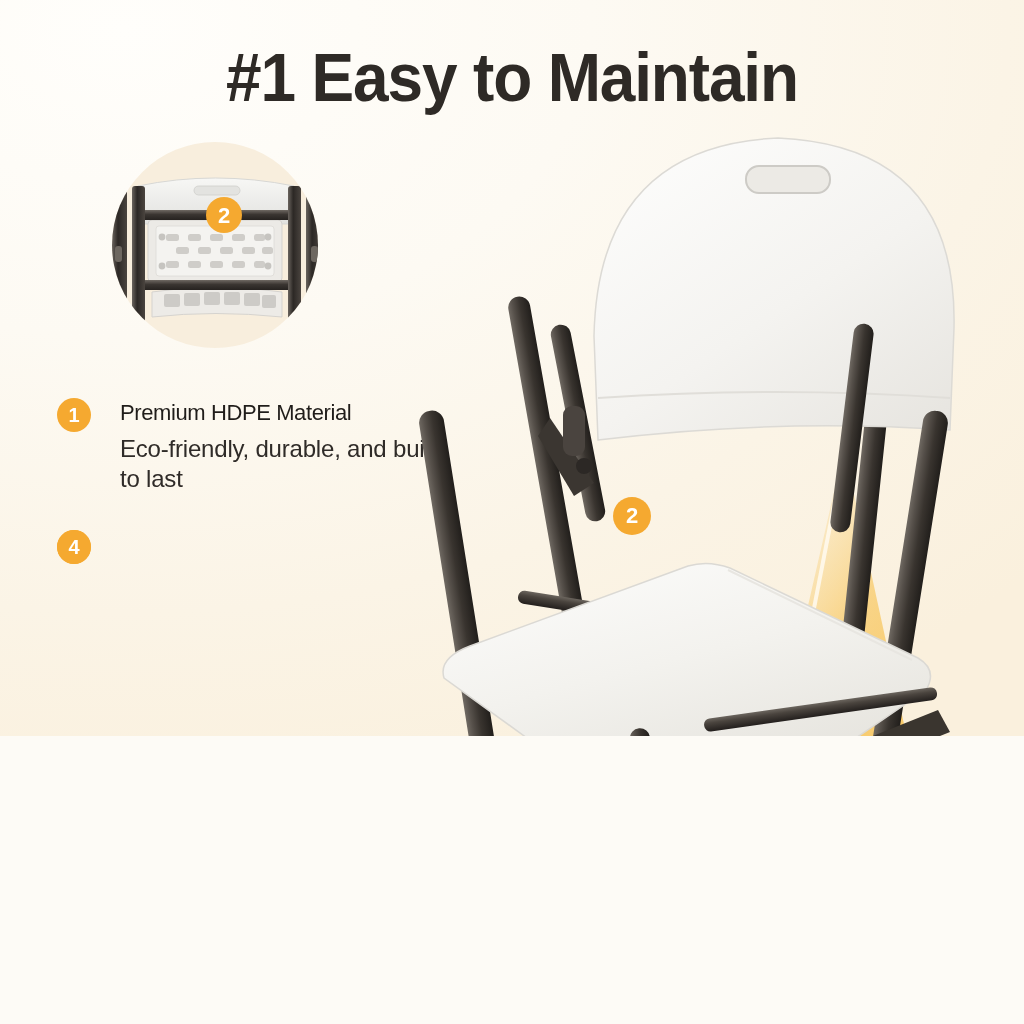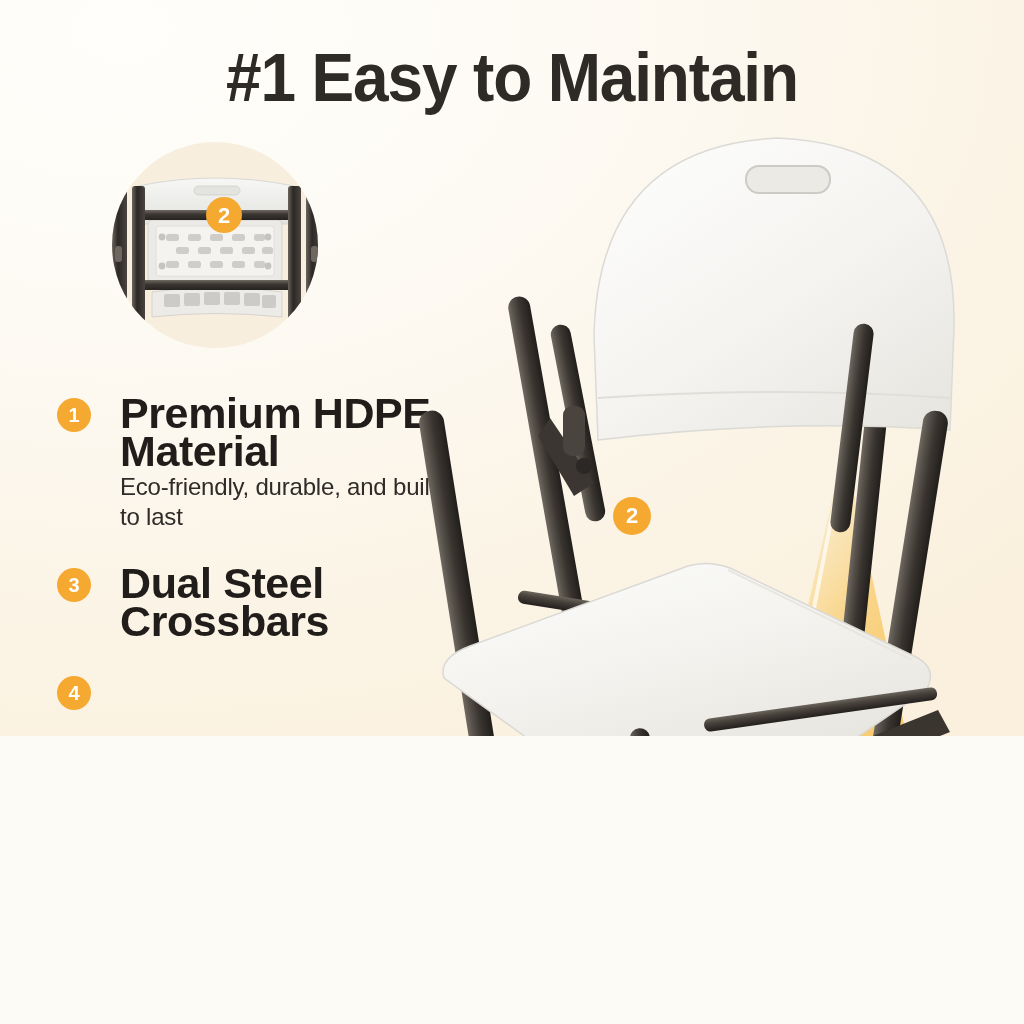--- a/index.html
+++ b/index.html
@@ -55,22 +55,22 @@
     background:#f5a930;
     color:#ffffff;
     font-size:20px;
     font-weight:bold;
     line-height:34px;
     text-align:center;
     font-family:"Liberation Sans", sans-serif;
   }
   .f-head {
     margin-left:63px;
-    font-size:43px;
-    font-weight:bold;
+    font-size:22px;
+    font-weight:normal;
     line-height:38px;
     color:#201d1a;
     letter-spacing:-0.4px;
   }
   .f-sub {
     margin-left:63px;
     margin-top:2px;
     font-size:24px;
     line-height:30px;
     color:#2f2b28;
@@ -198,21 +198,20 @@
   <div id="features">
 
     <div class="feature">
       <div class="badge">1</div>
       <div class="f-head">Premium HDPE Material</div>
       <div class="f-sub">Eco-friendly, durable, and built to last</div>
     </div>
 
     <div class="feature">
       <div class="badge">3</div>
-      <div class="f-head">Dual Steel Crossbars</div>
     </div>
 
     <div class="feature">
       <div class="badge">4</div>
     </div>
 
   </div>
 
   <div id="chair">
     <svg width="580" height="860" viewBox="0 0 580 860" xmlns="http://www.w3.org/2000/svg">

